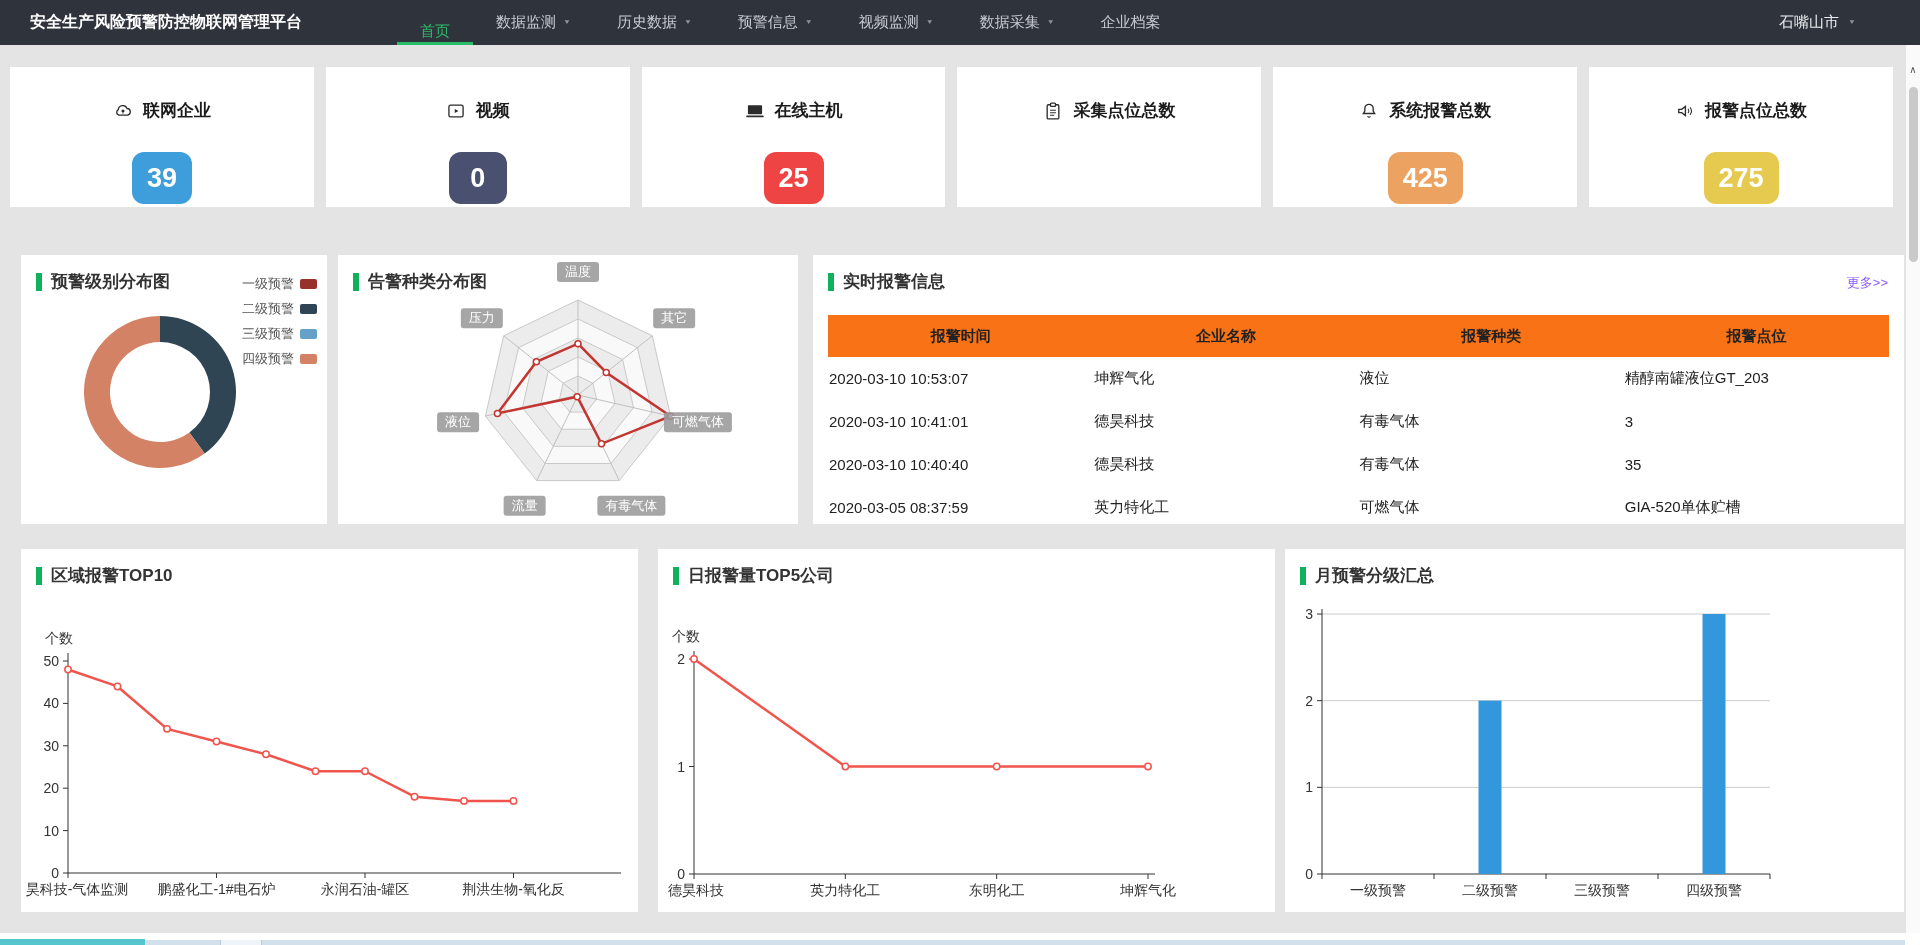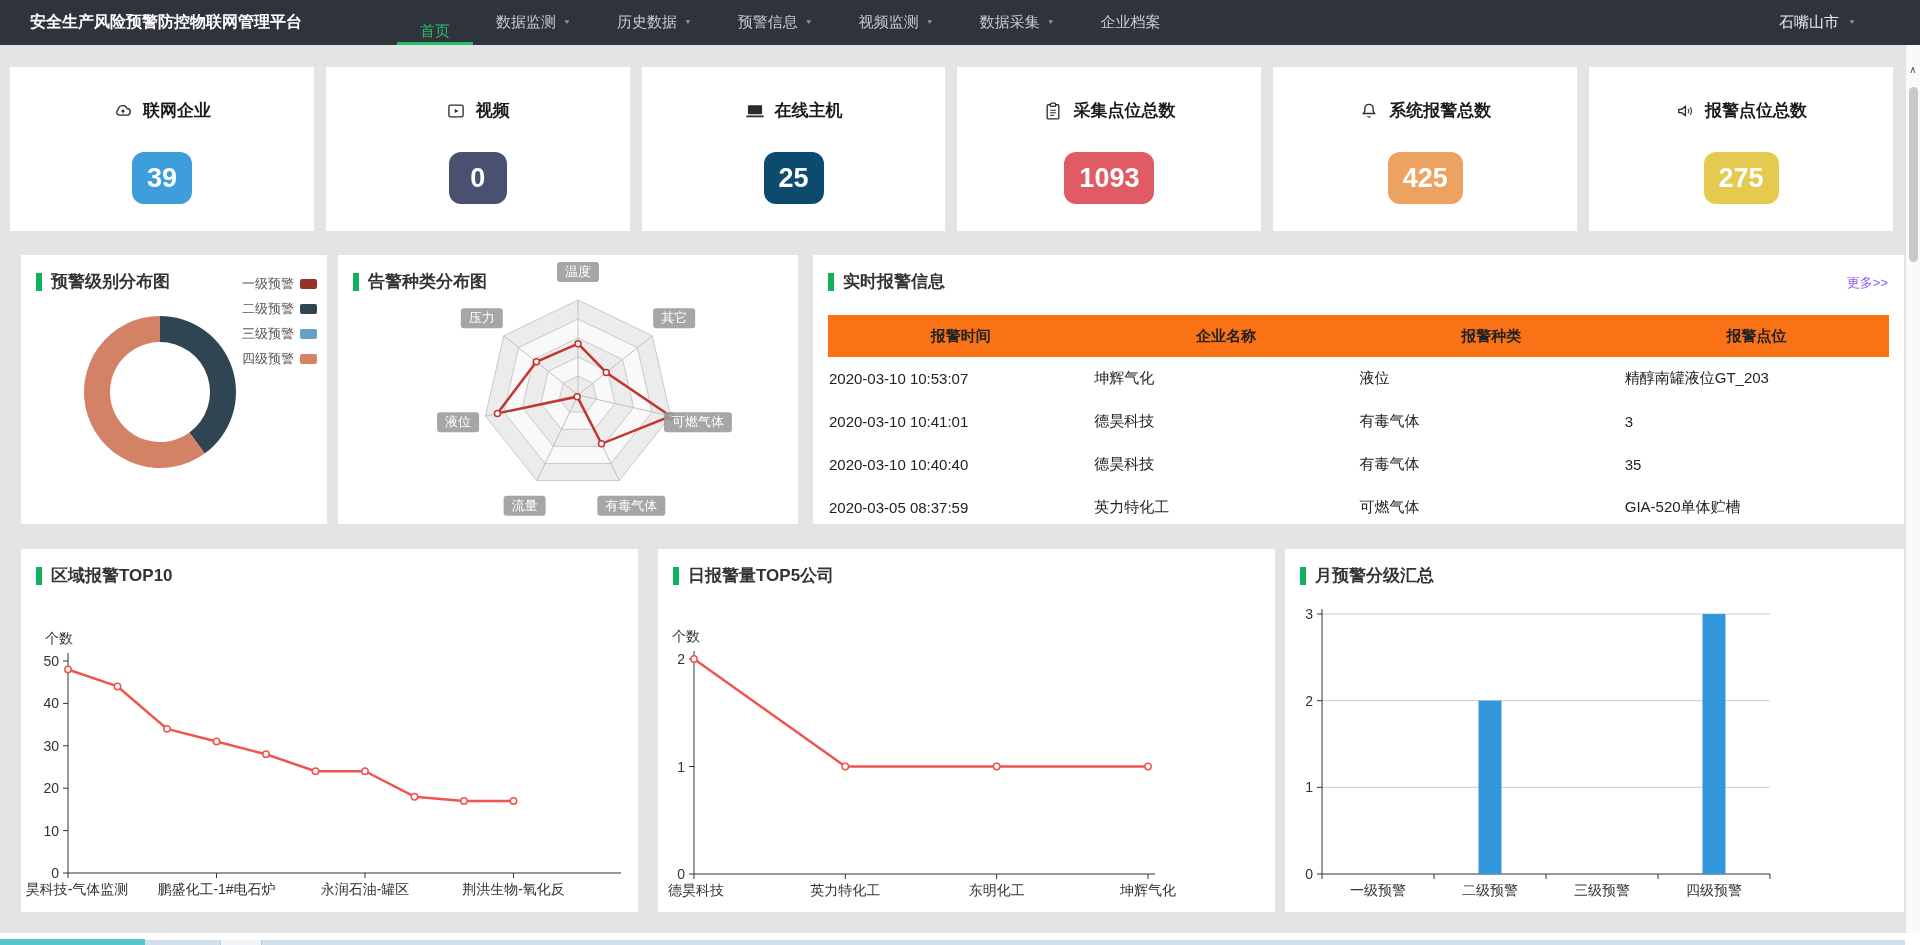--- a/index.html
+++ b/index.html
@@ -14,21 +14,21 @@
   .brand{color:#ffffff;font-size:16px;font-weight:bold;margin-left:30px;white-space:nowrap;}
   .menu{display:flex;margin-left:95px;height:45px;align-items:stretch;}
   .menu-item{color:#c7cad1;font-size:15px;padding:0 23px;display:flex;align-items:center;gap:7px;cursor:pointer;box-sizing:border-box;white-space:nowrap;}
   .menu-item .caret{font-size:8px;color:#8d929d;transform:scaleY(.8);}
   .menu-item.active{color:#2abd68;border-bottom:3px solid #2abd68;padding-top:20px;}
   .region{position:absolute;right:64px;top:0;height:45px;display:flex;align-items:center;gap:9px;color:#e9ebee;font-size:15px;cursor:pointer;}
   .region .caret{font-size:8px;color:#8d929d;transform:scaleY(.8);}
 
   
   .stats{position:absolute;top:67px;left:10px;width:1883px;display:flex;gap:12px;}
-  .stat-card{flex:1;height:164px;background:#ffffff;position:relative;}
+  .stat-card{flex:1;height:140px;background:#ffffff;position:relative;}
   .stat-head{position:absolute;top:32px;left:0;right:0;display:flex;justify-content:center;align-items:center;gap:10px;}
   .stat-label{font-size:17px;font-weight:bold;color:#1b1b1b;}
   .stat-icon{width:20px;height:20px;display:block;}
   .stat-badge-wrap{position:absolute;top:85px;left:0;right:0;display:flex;justify-content:center;}
   .stat-badge{min-width:28px;padding:0 15px;height:52px;border-radius:12px;display:flex;align-items:center;justify-content:center;color:#fff;font-size:27px;font-weight:bold;}
 
   
   .panel{position:absolute;background:#ffffff;margin-left:11px;}
   .panel-title{position:absolute;top:15px;left:15px;display:flex;align-items:center;gap:9px;z-index:2;}
   .green-bar{width:6px;height:18px;background:#0fb25a;}
@@ -133,35 +133,32 @@
     </div>
     <div class="stat-card">
       <div class="stat-head">
         <svg class="stat-icon" viewBox="0 0 24 24">
           <rect x="3.5" y="5" width="17" height="11" rx="1" fill="#2b2b2b"></rect>
             <rect x="1.5" y="17.5" width="21" height="2" rx="1" fill="#2b2b2b"></rect>
         </svg>
         <span class="stat-label">在线主机</span>
       </div>
       <div class="stat-badge-wrap">
-          <div class="stat-badge" style="background: #0c4a6e;">25</div>
+          <div class="stat-badge" style="background: #ef4444;">25</div>
         </div>
     </div>
     <div class="stat-card">
       <div class="stat-head">
         <svg class="stat-icon" viewBox="0 0 24 24" fill="none" stroke="#2b2b2b" stroke-width="1.6">
           <rect x="5" y="4.5" width="14" height="17" rx="1.5"></rect>
             <rect x="9" y="2.5" width="6" height="4" rx="1" fill="#fff"></rect>
             <path d="M8.5 11h7M8.5 14h7M8.5 17h5" stroke-width="1.3"></path>
         </svg>
         <span class="stat-label">采集点位总数</span>
       </div>
-      <div class="stat-badge-wrap">
-          <div class="stat-badge" style="background: rgb(224, 91, 99);">1093</div>
-        </div>
     </div>
     <div class="stat-card">
       <div class="stat-head">
         <svg class="stat-icon" viewBox="0 0 24 24" fill="none" stroke="#2b2b2b" stroke-width="1.6">
           <path d="M12 4a5 5 0 0 1 5 5v3.2l1.8 2.8H5.2L7 12.2V9a5 5 0 0 1 5-5Z"></path>
             <path d="M10.5 18a1.5 1.5 0 0 0 3 0" stroke-width="1.3"></path>
         </svg>
         <span class="stat-label">系统报警总数</span>
       </div>
       <div class="stat-badge-wrap">

